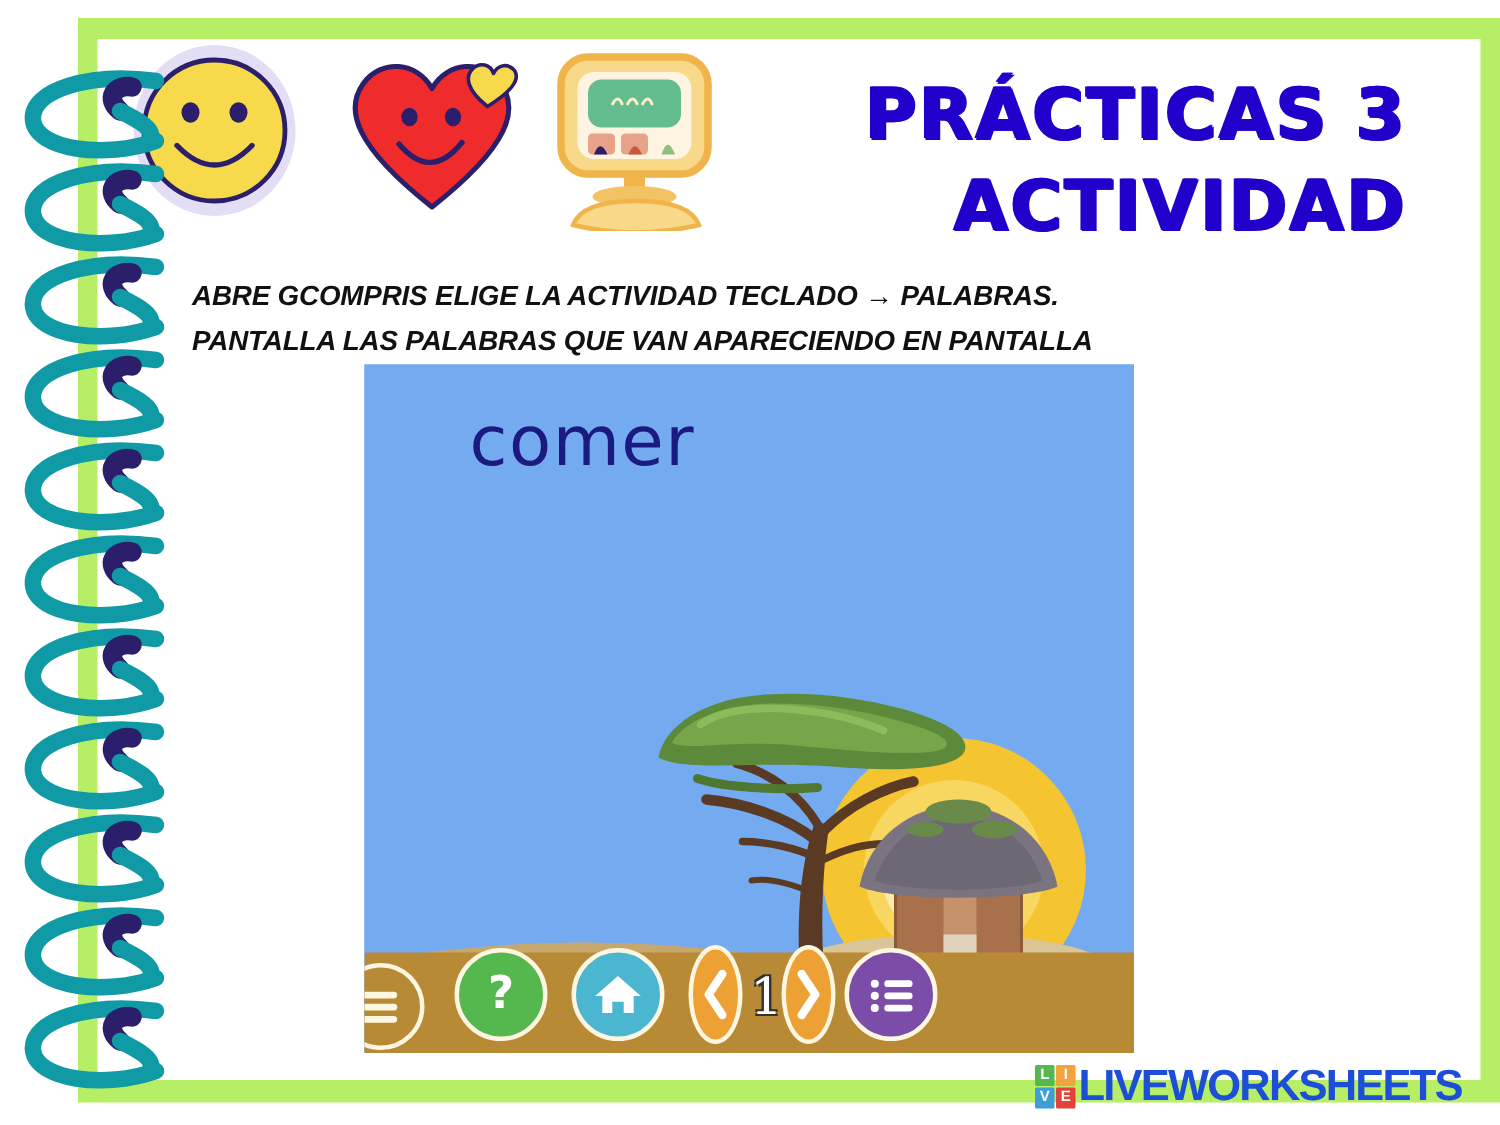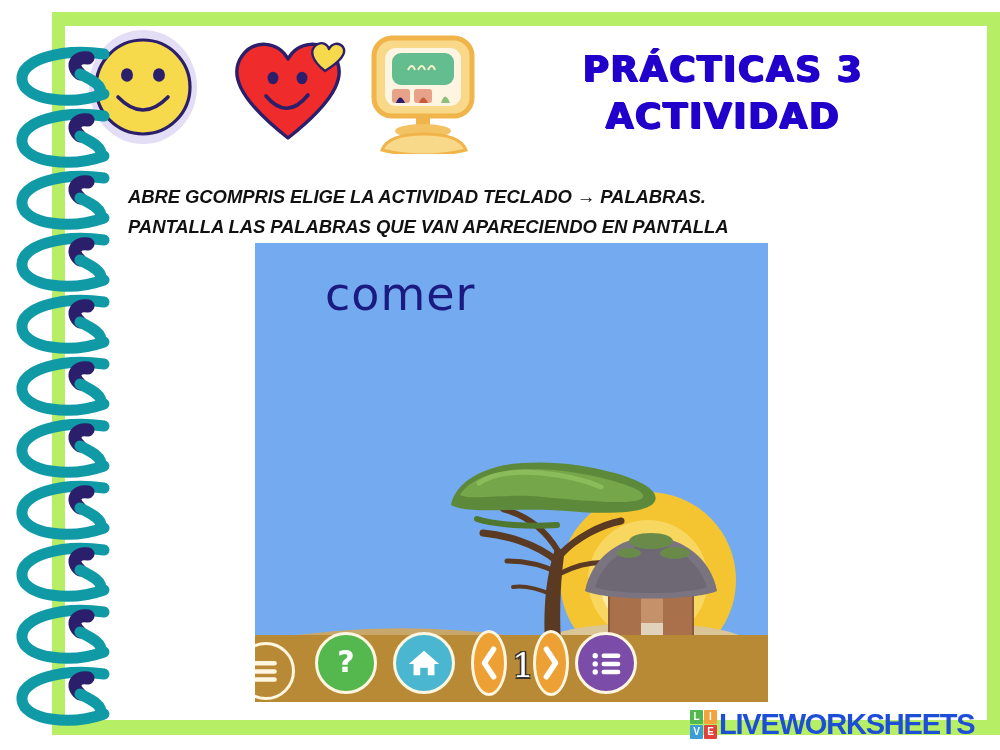--- a/index.html
+++ b/index.html
@@ -26,24 +26,24 @@
   }
   
   .hdr-icon{position:absolute;}
   #smiley-wrap{left:88px; top:30px; width:110px; height:115px; z-index:30;}
   #heart-wrap{left:228px; top:33px; width:120px; height:110px; z-index:30;}
   #monitor-wrap{left:368px; top:32px; width:110px; height:122px; z-index:30;}
 
   
   #title{
     position:absolute; right:62px; top:46px; width:430px;
-    text-align:center;
+    text-align:right;
     font-family:"DejaVu Sans", sans-serif;
     font-weight:bold;
-    font-size:36px;
+    font-size:47px;
     line-height:1.30;
     letter-spacing:1.5px;
     color:#2200cc;
     z-index:25;
     text-shadow:1px 1px 0 #2200cc, -1px 0 0 #2200cc, 0 1px 0 #2200cc;
   }
   #title .l2{display:block;}
 
   
   #instructions{
@@ -54,21 +54,21 @@
     line-height:1.62;
     color:#111111;
     letter-spacing:-0.1px;
     z-index:25;
     font-style:italic;
   }
   #instructions .line{display:block; white-space:nowrap;}
 
   
   #shot{
-    position:absolute; left:255px; top:243px; width:513px; height:459px;
+    position:absolute; left:243px; top:243px; width:513px; height:459px;
     overflow:hidden;
     background:#3b82f6;
     z-index:20;
   }
   #sky{position:absolute;left:0;top:0;width:100%;height:100%;background:#74aaf0;}
   #shot-word{
     position:absolute; left:70px; top:24px;
     font-family:"DejaVu Sans", sans-serif;
     font-size:46px;
     color:#1a1a80;

